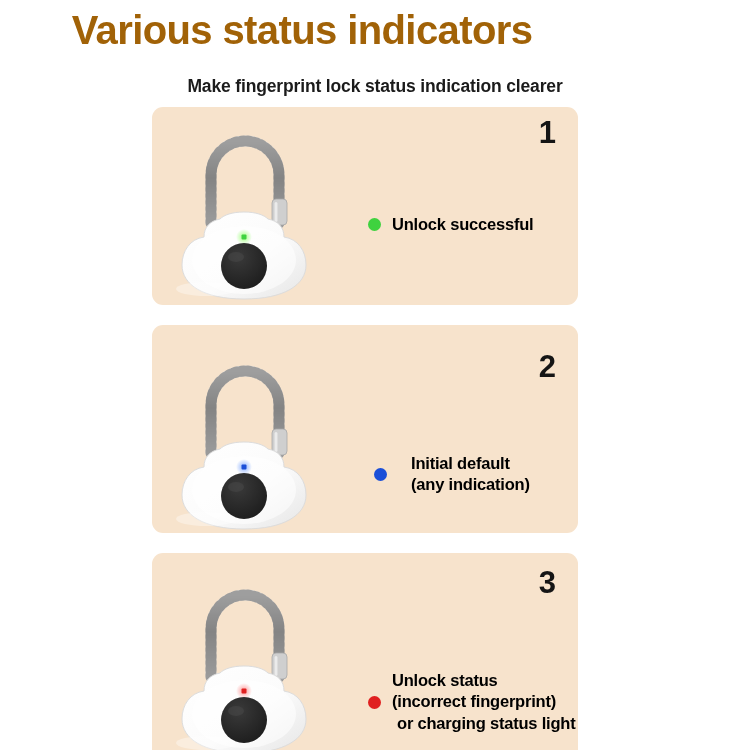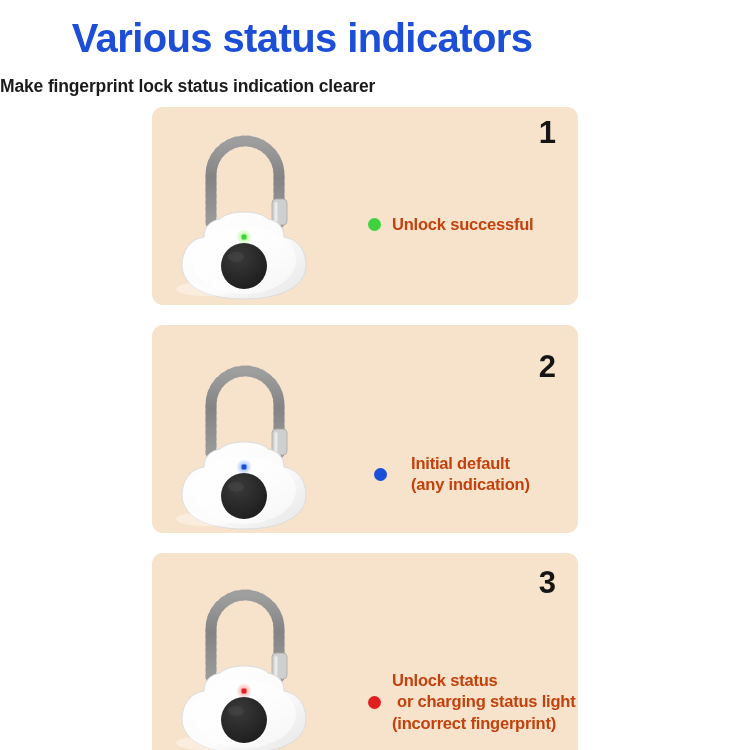--- a/index.html
+++ b/index.html
@@ -5,26 +5,26 @@
   html,body{margin:0;padding:0;}
   body{
     width:750px;height:750px;overflow:hidden;background:#ffffff;
     font-family:"Liberation Sans",sans-serif;
     -webkit-font-smoothing:antialiased;
   }
   #stage{position:relative;width:750px;height:750px;background:#fff;}
 
   
   .title{
-    position:absolute;top:16px;left:0;width:604px;text-align:center;
-    font-size:40px;font-weight:bold;color:#1d4ed8;letter-spacing:-0.6px;
+    position:absolute;top:8px;left:0;width:604px;text-align:center;
+    font-size:40px;font-weight:bold;color:#a16207;letter-spacing:-0.6px;
     line-height:1.1;
   }
   .subtitle{
-    position:absolute;top:76px;left:0;width:750px;
+    position:absolute;top:76px;left:0;width:750px;text-align:center;
     font-size:17.5px;font-weight:bold;color:#1b1b1b;letter-spacing:-0.15px;
   }
 
   
   .panel{
     position:absolute;left:152px;width:426px;
     background:#f7e3cc;border-radius:11px;
   }
   #panel-1{top:107px;height:198px;}
   #panel-2{top:325px;height:208px;}
@@ -49,21 +49,21 @@
     white-space:nowrap;
   }
   #panel-1 .caption{left:216px;top:107px;}
   #panel-2 .caption{left:222px;top:128px;gap:24px;}
   #panel-3 .caption{left:216px;top:117px;}
 
   .led-dot{
     width:13px;height:13px;border-radius:50%;flex:0 0 13px;
   }
   .caption-text{
-    font-size:16.5px;font-weight:bold;color:#c2410c;
+    font-size:16.5px;font-weight:bold;color:#000000;
     line-height:1.30;letter-spacing:-0.2px;
   }
   .caption-text .ln{display:block;}
   #panel-3 .caption-text .ln.indent{padding-left:5px;}
 </style>
 </head>
 <body>
 
 <div id="stage">
 
@@ -230,19 +230,19 @@
         <circle cx="78" cy="155" r="23" fill="url(#leng3)"></circle>
         <ellipse cx="70" cy="146" rx="8" ry="5" fill="#4a4a4a" opacity="0.5"></ellipse>
         <ellipse cx="40" cy="178" rx="30" ry="7" fill="#ffffff" opacity="0.35"></ellipse>
       </svg>
     </div>
 
     <div class="caption">
       <span class="led-dot" style="background:#E02020"></span>
       <span class="caption-text">
         <span class="ln">Unlock status</span>
+        <span class="ln">(incorrect fingerprint)</span>
         <span class="ln indent">or charging status light</span>
-        <span class="ln">(incorrect fingerprint)</span>
       </span>
     </div>
   </div>
 
 </div>
 
 </body></html>

